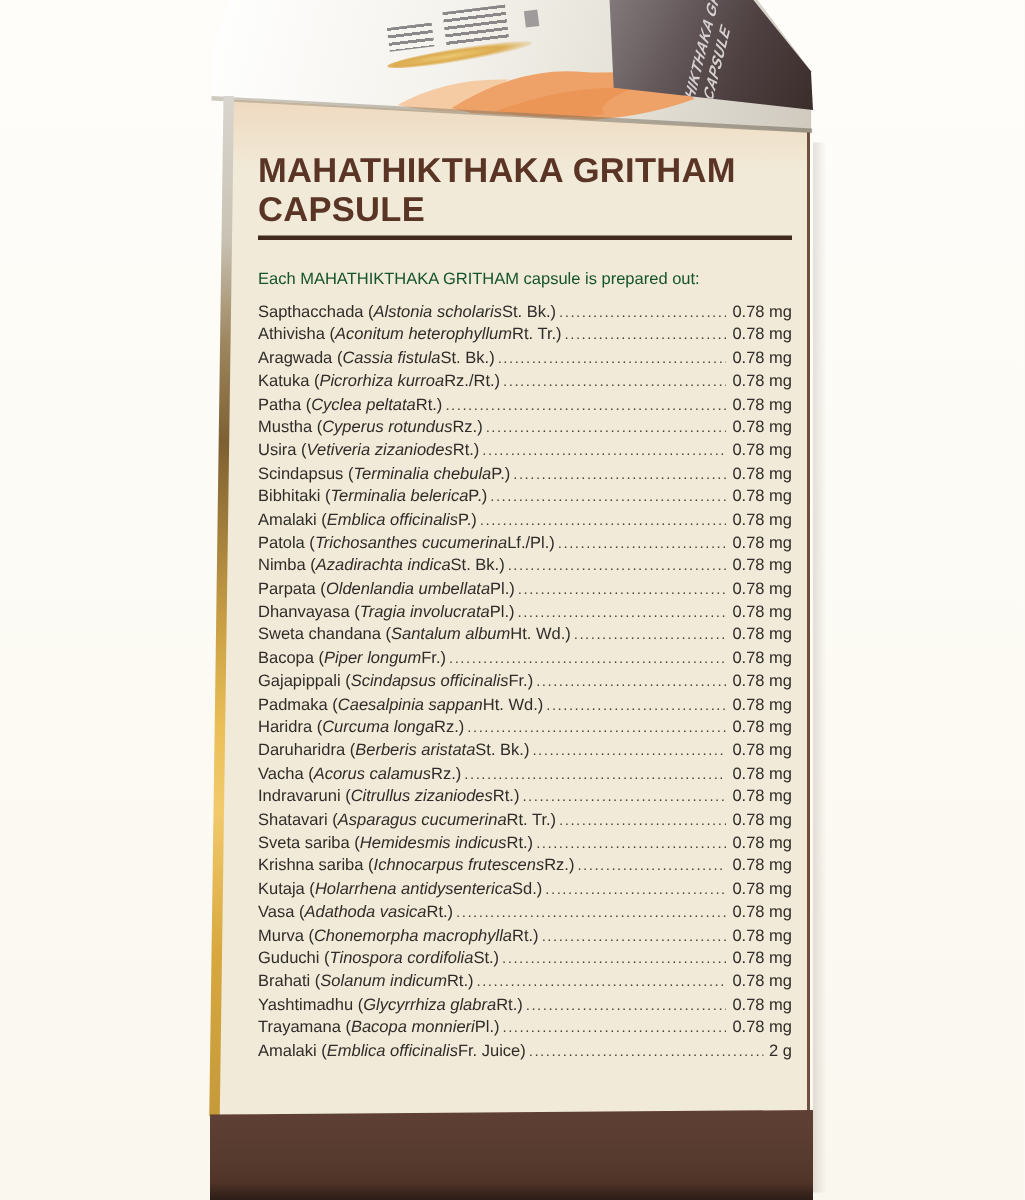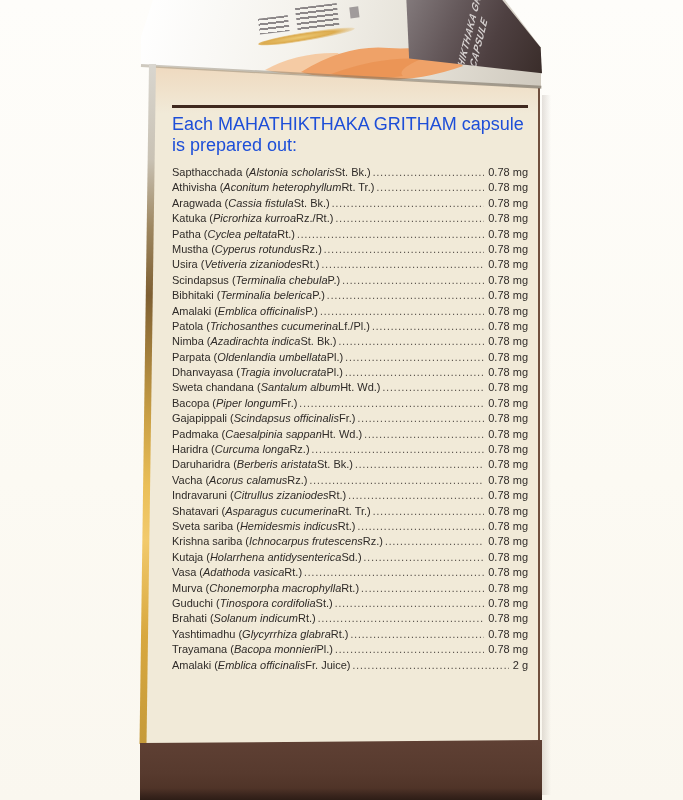--- a/index.html
+++ b/index.html
@@ -52,21 +52,21 @@
   .panel-tint{position:absolute;left:0;top:0;width:100%;height:52px;
     background:linear-gradient(to bottom,rgba(236,198,162,.5),rgba(236,198,162,0));}
   .label{position:relative;padding:38px 12px 0 31px;}
   .title{
     margin:0;width:348px;font-size:23px;line-height:26px;font-weight:bold;
     letter-spacing:.2px;color:#5a3526;
   }
   .rule{height:3px;background:#40291e;margin-top:5px;width:356px;}
   .subtitle{margin-top:8px;width:356px;text-align:center;font-size:15.5px;font-weight:bold;
     letter-spacing:.4px;color:#241d19;}
-  .prep{margin-top:6px;font-size:18px;color:#1d4ed8;}
+  .prep{margin-top:20px;font-size:11px;color:#14532d;}
   .ing-list{margin-top:10px;width:356px;}
   .row{display:flex;align-items:baseline;height:15.4px;font-size:11px;color:#2f2b28;white-space:nowrap;}
   .row .lat{font-style:italic;}
   .row .lead{flex:1;overflow:hidden;margin:0 2px;color:#48423c;font-size:10px;letter-spacing:1px;}
   .row .lead::after{content:"......................................................................................................................................";}
   .row .amt{text-align:left;padding-left:2px;}
   
   .gold-edge{
     position:absolute;left:149px;top:64px;width:7px;height:680px;z-index:5;
     transform-origin:top center;transform:rotate(0.8deg);
@@ -107,20 +107,21 @@
   <div class="spine-panel">
     <div class="spine-text">
       <div>MAHATHIKTHAKA GRITHAM</div>
       <div>CAPSULE</div>
     </div>
   </div>
 
   <div class="front-panel">
     <div class="panel-tint"></div>
     <div class="label">
+      <h1 class="title">MAHATHIKTHAKA GRITHAM CAPSULE</h1>
       <div class="rule"></div>
       <div class="prep">Each  MAHATHIKTHAKA GRITHAM capsule is prepared out:</div>
       <div class="ing-list">
   <div class="row">
             <span class="nm">Sapthacchada (</span>
             <i class="lat">Alstonia scholaris</i>
             <span class="prt"> St. Bk.)</span>
             <span class="lead"></span>
             <span class="amt">0.78 mg</span>
           </div>

